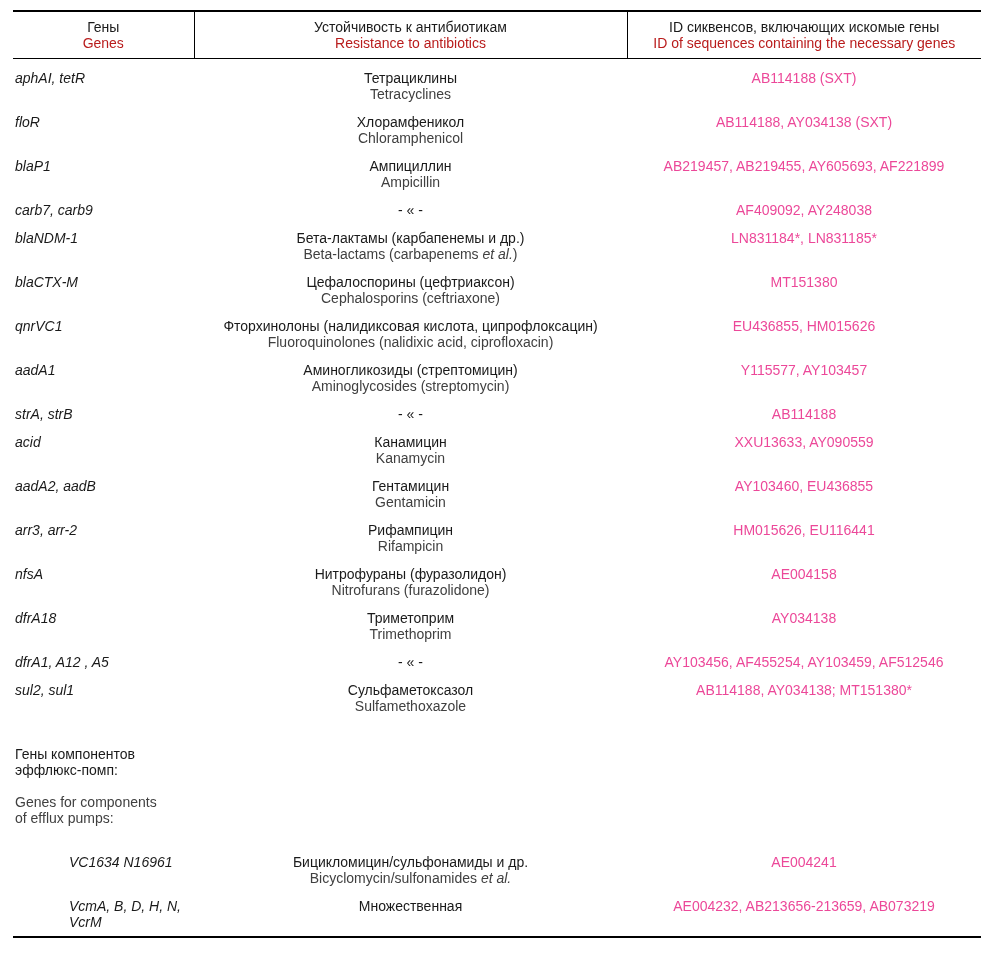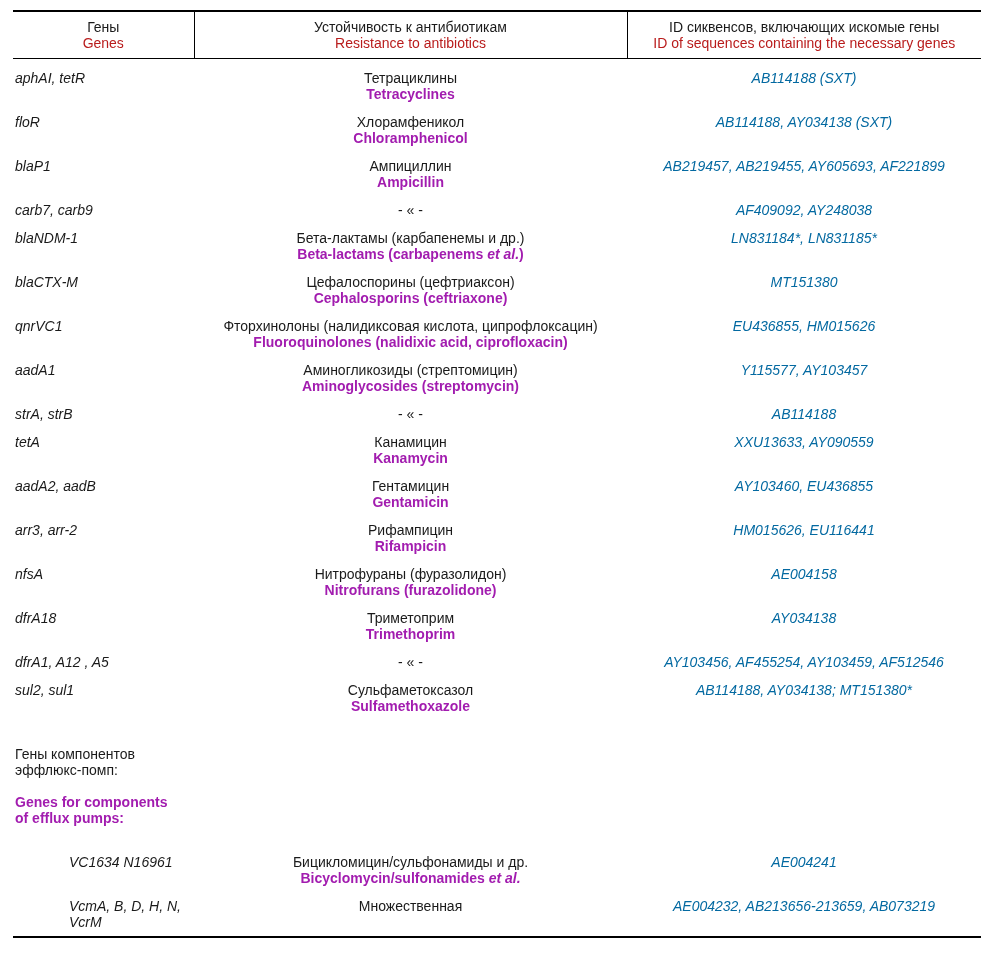--- a/index.html
+++ b/index.html
@@ -49,31 +49,31 @@
 
   td.gene {
     text-align: left;
     font-style: italic;
     padding-left: 2px;
     white-space: pre-line;
   }
   td.gene.indent { padding-left: 56px; }
 
   .line-ru { display: block; color: #1a1a1a; }
-  .line-en { display: block; color: #a21caf; font-weight: bold; }
+  .line-en { display: block; color: #404040; }
 
   td.section-cell {
     text-align: left;
     padding: 10px 2px 6px 2px;
     white-space: pre-line;
   }
   td.section-cell .line-ru,
   td.section-cell .line-en { white-space: pre-line; }
 
-  td.ids { color: #0369a1; font-style: italic; }
+  td.ids { color: #ec4899; }
 </style>
 </head>
 <body>
 
 <div class="sheet">
   <table class="gene-table">
     <colgroup>
       <col class="c1">
         <col class="c2">
         <col class="c3">
@@ -171,21 +171,21 @@
   <tr>
     <td class="gene">strA, strB</td>
     <td class="res">
       <span class="line-ru">- « -</span>
 
     </td>
     <td class="ids">AB114188</td>
   </tr>
 
   <tr>
-    <td class="gene">tetA</td>
+    <td class="gene">acid</td>
     <td class="res">
       <span class="line-ru">Канамицин</span>
       <span class="line-en">Kanamycin</span>
     </td>
     <td class="ids">XXU13633, AY090559</td>
   </tr>
 
   <tr>
     <td class="gene">aadA2, aadB</td>
     <td class="res">

